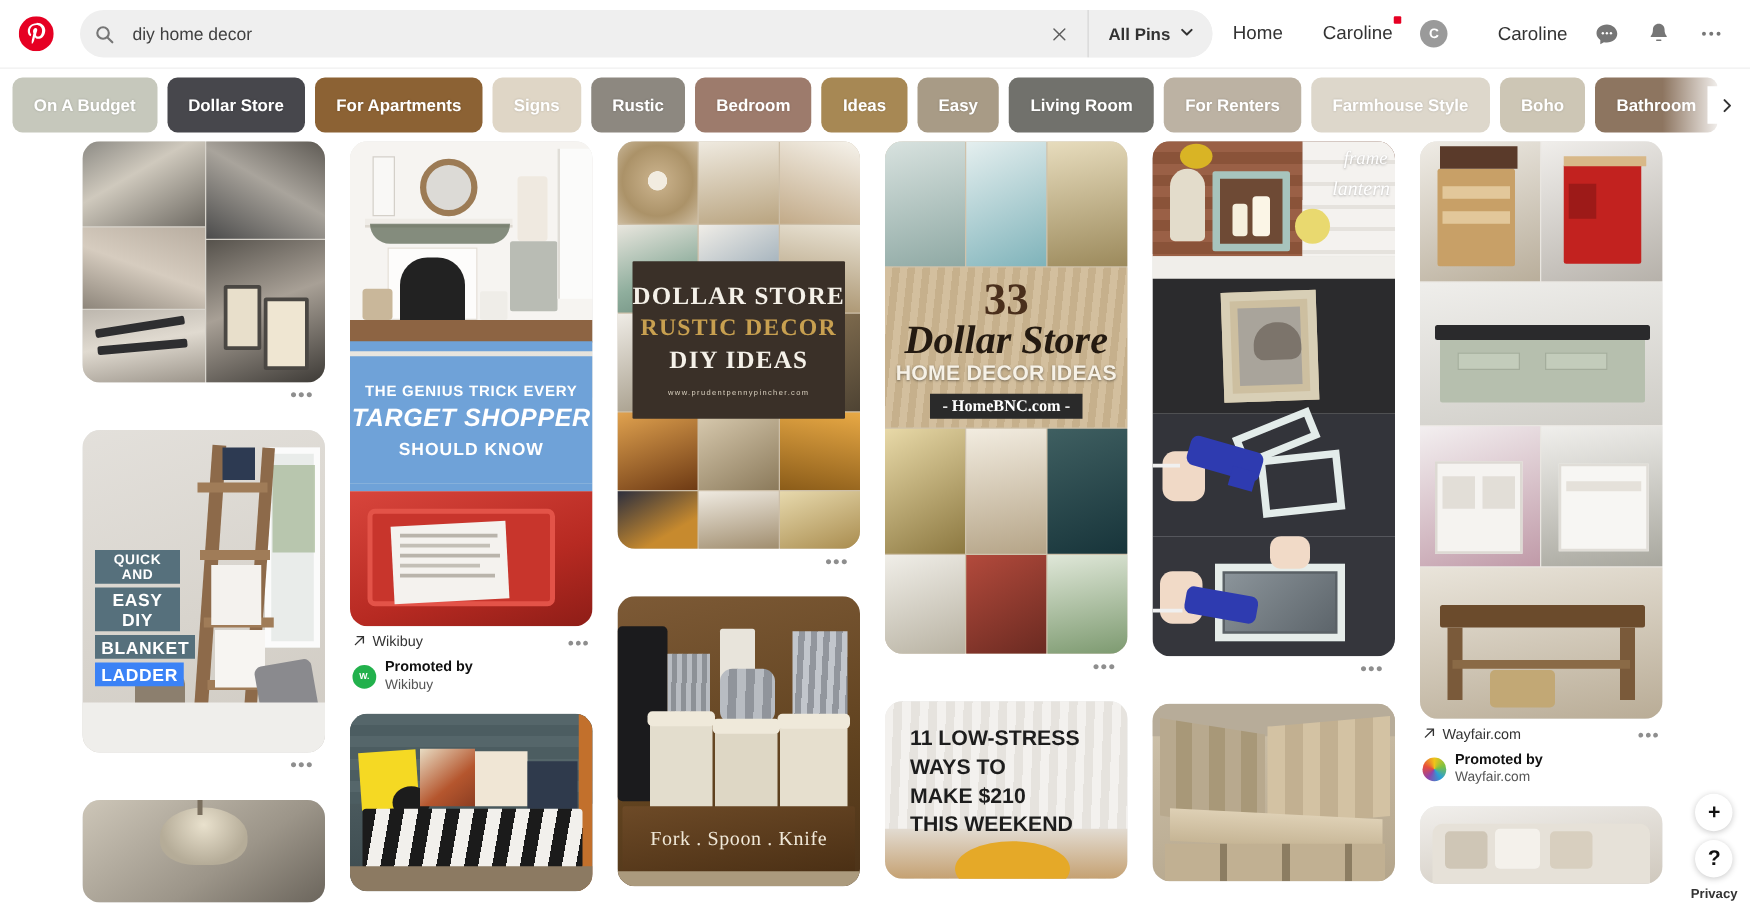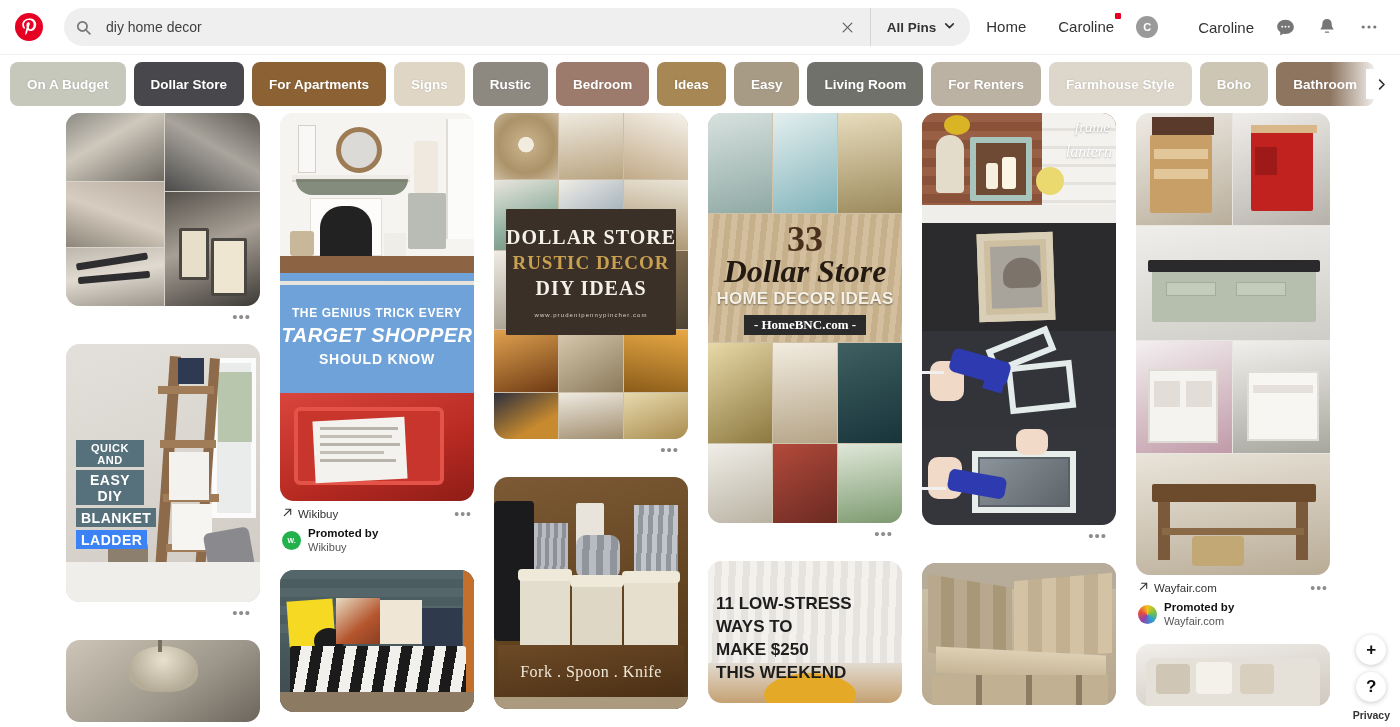--- a/index.html
+++ b/index.html
@@ -516,24 +516,24 @@
         </div>
       </div>
       <div class="pin-dots">•••</div>
     </div>
 
     <div class="pin" style="margin-top:13px;">
       <div class="pin-img" style="height:142px;">
         <div style="position:absolute;inset:0;background:repeating-linear-gradient(92deg,#f3f1ee 0 7px,#e6e3de 7px 14px);"></div>
         <div style="position:absolute;left:0;bottom:0;width:194px;height:40px;background:linear-gradient(0deg,#c5a172,#e2dbd1);"></div>
         <div style="position:absolute;left:56px;bottom:-14px;width:92px;height:44px;background:#e5a928;border-radius:50%;"></div>
-        <div class="ov-band" style="top:25px;height:104px;align-items:flex-start;padding-left:8px;">
+        <div class="ov-band" style="top:12px;height:104px;align-items:flex-start;padding-left:20px;">
           <div style="font-size:17px;color:#1d1d1d;font-weight:bold;">11 LOW-STRESS</div>
           <div style="font-size:17px;color:#1d1d1d;font-weight:bold;margin-top:3px;">WAYS TO</div>
-          <div style="font-size:17px;color:#1d1d1d;font-weight:bold;margin-top:3px;">MAKE $250</div>
+          <div style="font-size:17px;color:#1d1d1d;font-weight:bold;margin-top:3px;">MAKE $210</div>
           <div style="font-size:17px;color:#1d1d1d;font-weight:bold;margin-top:3px;">THIS WEEKEND</div>
         </div>
       </div>
     </div>
   </div>
 
   <div class="col" style="left:922px;">
 
     <div class="pin">
       <div class="pin-img" style="height:412px;">

